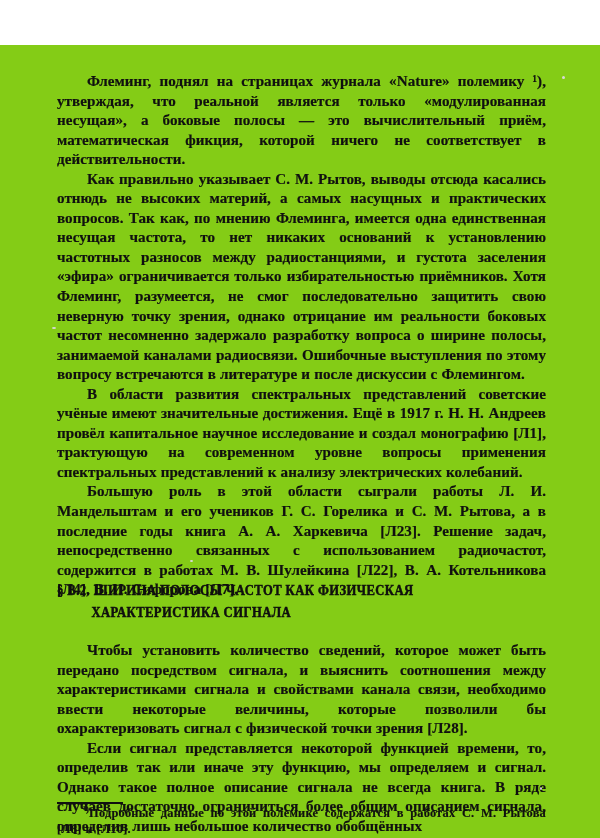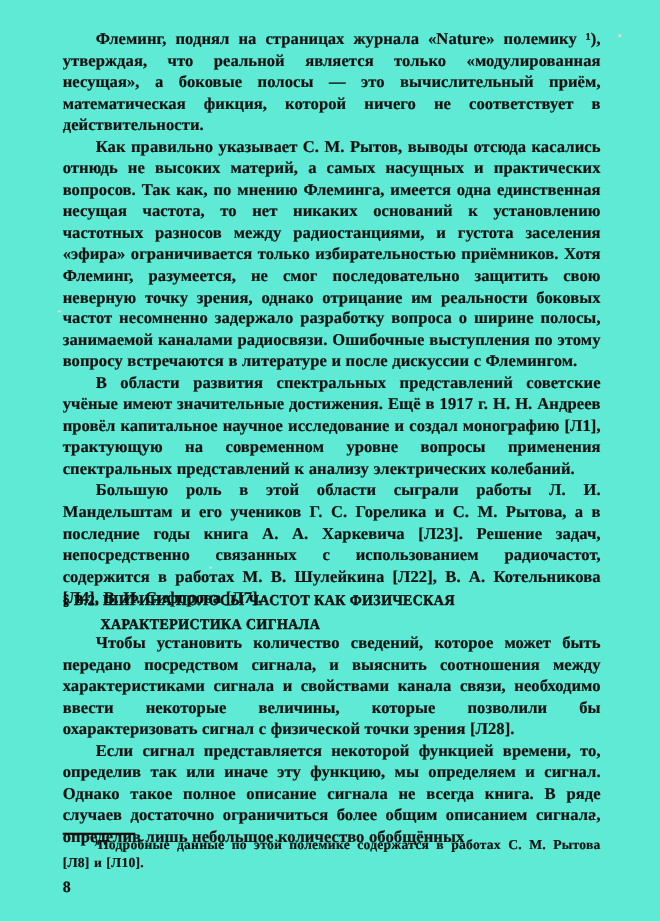--- a/index.html
+++ b/index.html
@@ -14,21 +14,22 @@
     position: relative;
     overflow: hidden;
     font-family: "Liberation Serif", "DejaVu Serif", serif;
     color: #101010;
     -webkit-font-smoothing: antialiased;
   }
 
   .page {
     position: absolute;
     inset: 0;
-    background: #5eead4;
+    background: #84cc16;
+    margin-top: 45px;
   }
 
   .text-column {
     position: absolute;
     left: 57px;
     top: 27px;
     width: 489px;
   }
 
   p.body-par {
@@ -127,21 +128,21 @@
     <p class="body-par">Как правильно указывает С. М. Рытов, выводы отсюда касались отнюдь не высоких материй, а самых насущных и практических вопросов. Так как, по мнению Флеминга, имеется одна единственная несущая частота, то нет никаких оснований к установлению частотных разносов между радиостанциями, и густота заселения «эфира» ограничивается только избирательностью приёмников. Хотя Флеминг, разумеется, не смог последовательно защитить свою неверную точку зрения, однако отрицание им реальности боковых частот несомненно задержало разработку вопроса о ширине полосы, занимаемой каналами радиосвязи. Ошибочные выступления по этому вопросу встречаются в литературе и после дискуссии с Флемингом.</p>
     <p class="body-par">В области развития спектральных представлений советские учёные имеют значительные достижения. Ещё в 1917 г. Н. Н. Андреев провёл капитальное научное исследование и создал монографию [Л1], трактующую на современном уровне вопросы применения спектральных представлений к анализу электрических колебаний.</p>
     <p class="body-par">Большую роль в этой области сыграли работы Л. И. Мандельштам и его учеников Г. С. Горелика и С. М. Рытова, а в последние годы книга А. А. Харкевича [Л23]. Решение задач, непосредственно связанных с использованием радиочастот, содержится в работах М. В. Шулейкина [Л22], В. А. Котельникова [Л4], В. И. Сифорова [Л7].</p>
   </div>
 
   <h2 class="section-heading">
     <span class="line-1">§ В.2. ШИРИНА ПОЛОСЫ ЧАСТОТ КАК ФИЗИЧЕСКАЯ</span>
     <span class="line-2">ХАРАКТЕРИСТИКА СИГНАЛА</span>
   </h2>
 
-  <div class="text-column" style="top:576px;">
+  <div class="text-column" style="top:596px;">
     <p class="body-par">Чтобы установить количество сведений, которое может быть передано посредством сигнала, и выяснить соотношения между характеристиками сигнала и свойствами канала связи, необходимо ввести некоторые величины, которые позволили бы охарактеризовать сигнал с физической точки зрения [Л28].</p>
     <p class="body-par">Если сигнал представляется некоторой функцией времени, то, определив так или иначе эту функцию, мы определяем и сигнал. Однако такое полное описание сигнала не всегда книга. В ряде случаев достаточно ограничиться более общим описанием сигнала, определив лишь небольшое количество обобщённых</p>
   </div>
 
   <div class="footnote-rule"></div>
 
   <div class="footnote">
     <sup>¹)</sup><span>Подробные  данные по этой полемике содержатся в работах С. М. Рытова [Л8] и [Л10].</span>
   </div>
 

